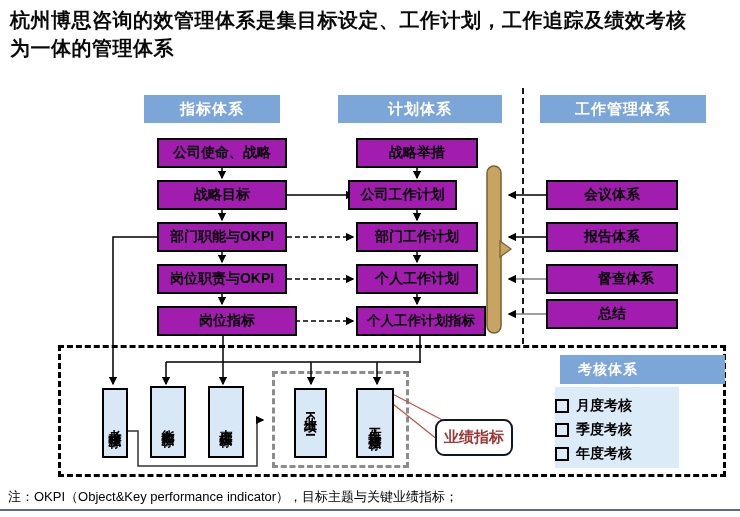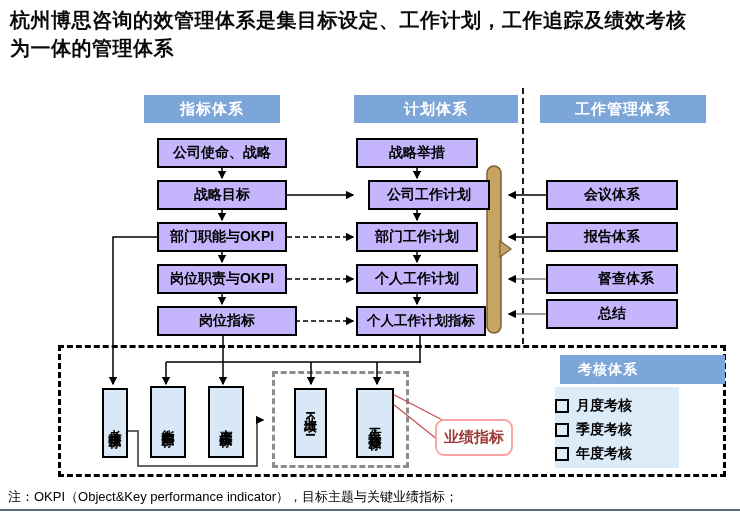--- a/index.html
+++ b/index.html
@@ -8,36 +8,36 @@
     font-family:"Liberation Sans","DejaVu Sans",sans-serif;color:#000;
   }
   .abs{position:absolute;box-sizing:border-box;}
   
   .title{left:10px;top:6px;width:716px;font-size:20px;font-weight:bold;line-height:28px;letter-spacing:.5px;color:#0a0a0a;z-index:3;}
   .title span{display:block;}
   
   .colhead{height:28px;background:#7da6d8;color:#fff;font-size:15px;font-weight:bold;
     display:flex;align-items:center;justify-content:center;letter-spacing:1px;z-index:2;}
   
-  .gbox{background:#c4b5fd;border:2px solid #000;height:30px;display:flex;align-items:center;justify-content:center;
+  .gbox{background:#a21caf;border:2px solid #000;height:30px;display:flex;align-items:center;justify-content:center;
     font-size:14px;font-weight:bold;z-index:2;white-space:nowrap;}
   
   .dash-outer{left:58px;top:345px;width:668px;height:132px;border:3px dashed #000;z-index:0;background:transparent;}
   .dash-inner{left:272px;top:371px;width:137px;height:97px;border:3px dashed #8c8c8c;z-index:0;}
   
   .vbox{background:#d9e8f6;border:2px solid #000;display:flex;align-items:center;justify-content:center;z-index:2;}
   .vtext{writing-mode:vertical-rl;text-orientation:mixed;max-height:66px;font-size:13px;font-weight:bold;line-height:17px;letter-spacing:2px;}
   
   .assess-head{left:560px;top:355px;width:165px;height:29px;background:#7da6d8;color:#fff;font-size:14px;font-weight:bold;
     display:flex;align-items:center;padding-left:18px;letter-spacing:1px;z-index:2;}
   .assess-panel{left:555px;top:387px;width:124px;height:81px;background:#dcebf8;z-index:2;padding:7px 0 0 0;}
   .assess-row{display:flex;align-items:center;height:24px;font-size:14px;font-weight:bold;}
   .cbx{display:inline-block;width:10px;height:10px;border:2px solid #000;margin-right:7px;flex:0 0 auto;}
   
-  .callout{left:435px;top:419px;width:78px;height:37px;border:2px solid #fca5a5;border-radius:9px;background:#fff;
+  .callout{left:435px;top:419px;width:78px;height:37px;border:2px solid #0f172a;border-radius:9px;background:#fff;
     display:flex;align-items:center;justify-content:center;font-size:15px;font-weight:bold;color:#9c3a39;z-index:2;}
   
   .note{left:8px;top:488px;width:720px;font-size:13px;color:#000;z-index:3;}
   .bottom-rule{left:0;top:509px;width:740px;height:2px;background:#5c6b7a;z-index:3;}
   svg.overlay{position:absolute;left:0;top:0;z-index:1;}
 </style>
 </head>
 <body>
 
 <div id="slide">
@@ -104,31 +104,31 @@
 
     <polyline points="126,431 138,431 138,466 257,466 257,420 263,420" fill="none" stroke="#333" stroke-width="1.5" marker-end="url(#ah)"></polyline>
 
     <g stroke="#c0504d" stroke-width="1.3" fill="none">
       <line x1="383" y1="389" x2="450" y2="424"></line>
       <line x1="378" y1="392" x2="438" y2="440"></line>
     </g>
   </svg>
 
   <div class="abs colhead" style="left:144px;top:95px;width:136px;">指标体系</div>
-  <div class="abs colhead" style="left:354px;top:95px;width:164px;">计划体系</div>
+  <div class="abs colhead" style="left:338px;top:95px;width:164px;">计划体系</div>
   <div class="abs colhead" style="left:540px;top:95px;width:166px;">工作管理体系</div>
 
   <div class="abs gbox" style="left:157px;top:138px;width:130px;">公司使命、战略</div>
   <div class="abs gbox" style="left:157px;top:180px;width:130px;">战略目标</div>
   <div class="abs gbox" style="left:157px;top:222px;width:130px;">部门职能与OKPI</div>
   <div class="abs gbox" style="left:157px;top:264px;width:130px;">岗位职责与OKPI</div>
   <div class="abs gbox" style="left:157px;top:306px;width:140px;">岗位指标</div>
 
   <div class="abs gbox" style="left:356px;top:138px;width:122px;">战略举措</div>
-  <div class="abs gbox" style="left:368px;top:180px;width:122px;">公司工作计划</div>
+  <div class="abs gbox" style="left:348px;top:180px;width:109px;">公司工作计划</div>
   <div class="abs gbox" style="left:356px;top:222px;width:122px;">部门工作计划</div>
   <div class="abs gbox" style="left:356px;top:264px;width:122px;">个人工作计划</div>
   <div class="abs gbox" style="left:356px;top:306px;width:130px;font-size:13.5px;">个人工作计划指标</div>
 
   <div class="abs gbox" style="left:546px;top:180px;width:132px;">会议体系</div>
   <div class="abs gbox" style="left:546px;top:222px;width:132px;">报告体系</div>
   <div class="abs gbox" style="left:546px;top:264px;width:132px;padding-left:28px;">督查体系</div>
   <div class="abs gbox" style="left:546px;top:299px;width:132px;">总结</div>
 
   <div class="abs vbox" style="left:102px;top:388px;width:26px;height:70px;">

